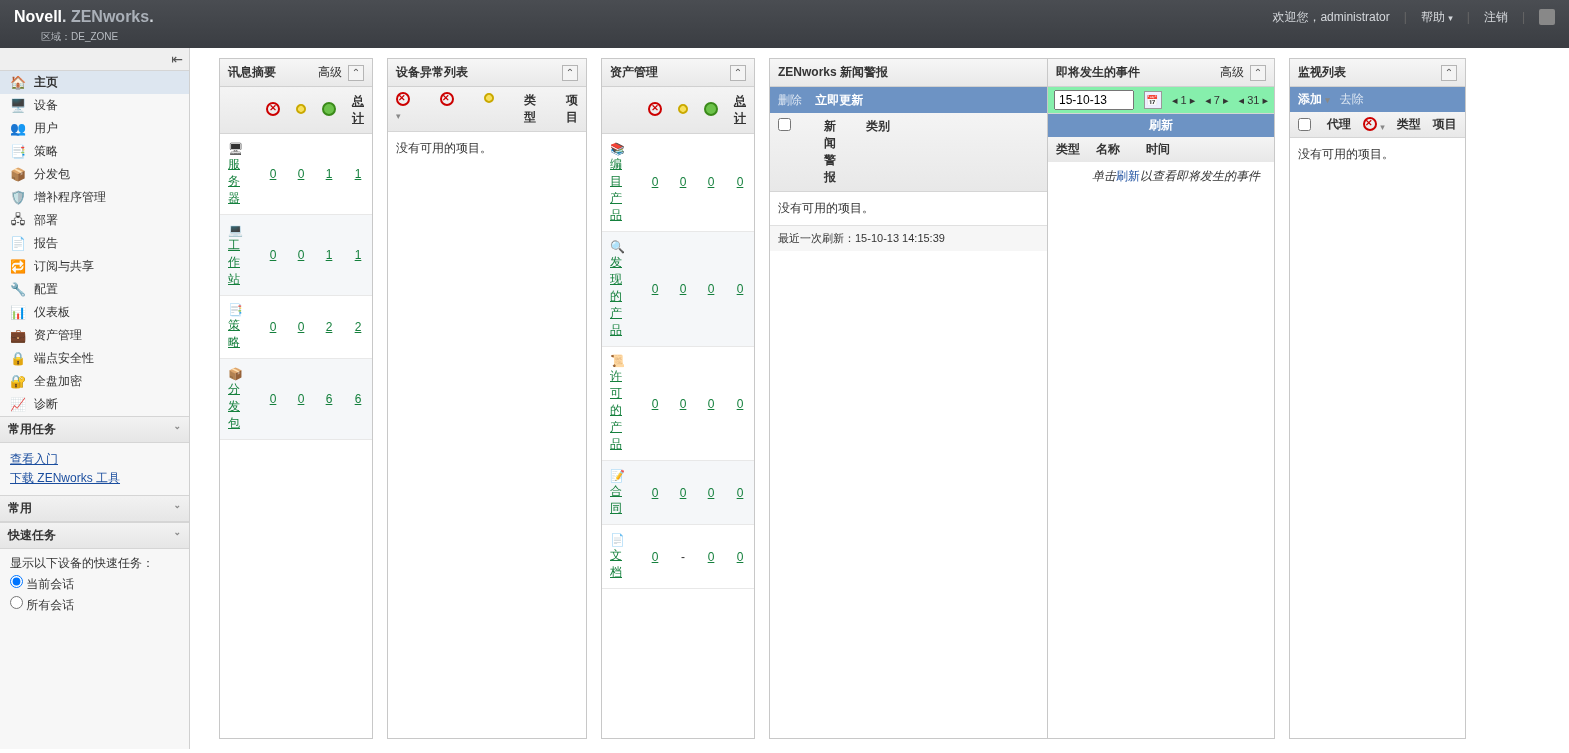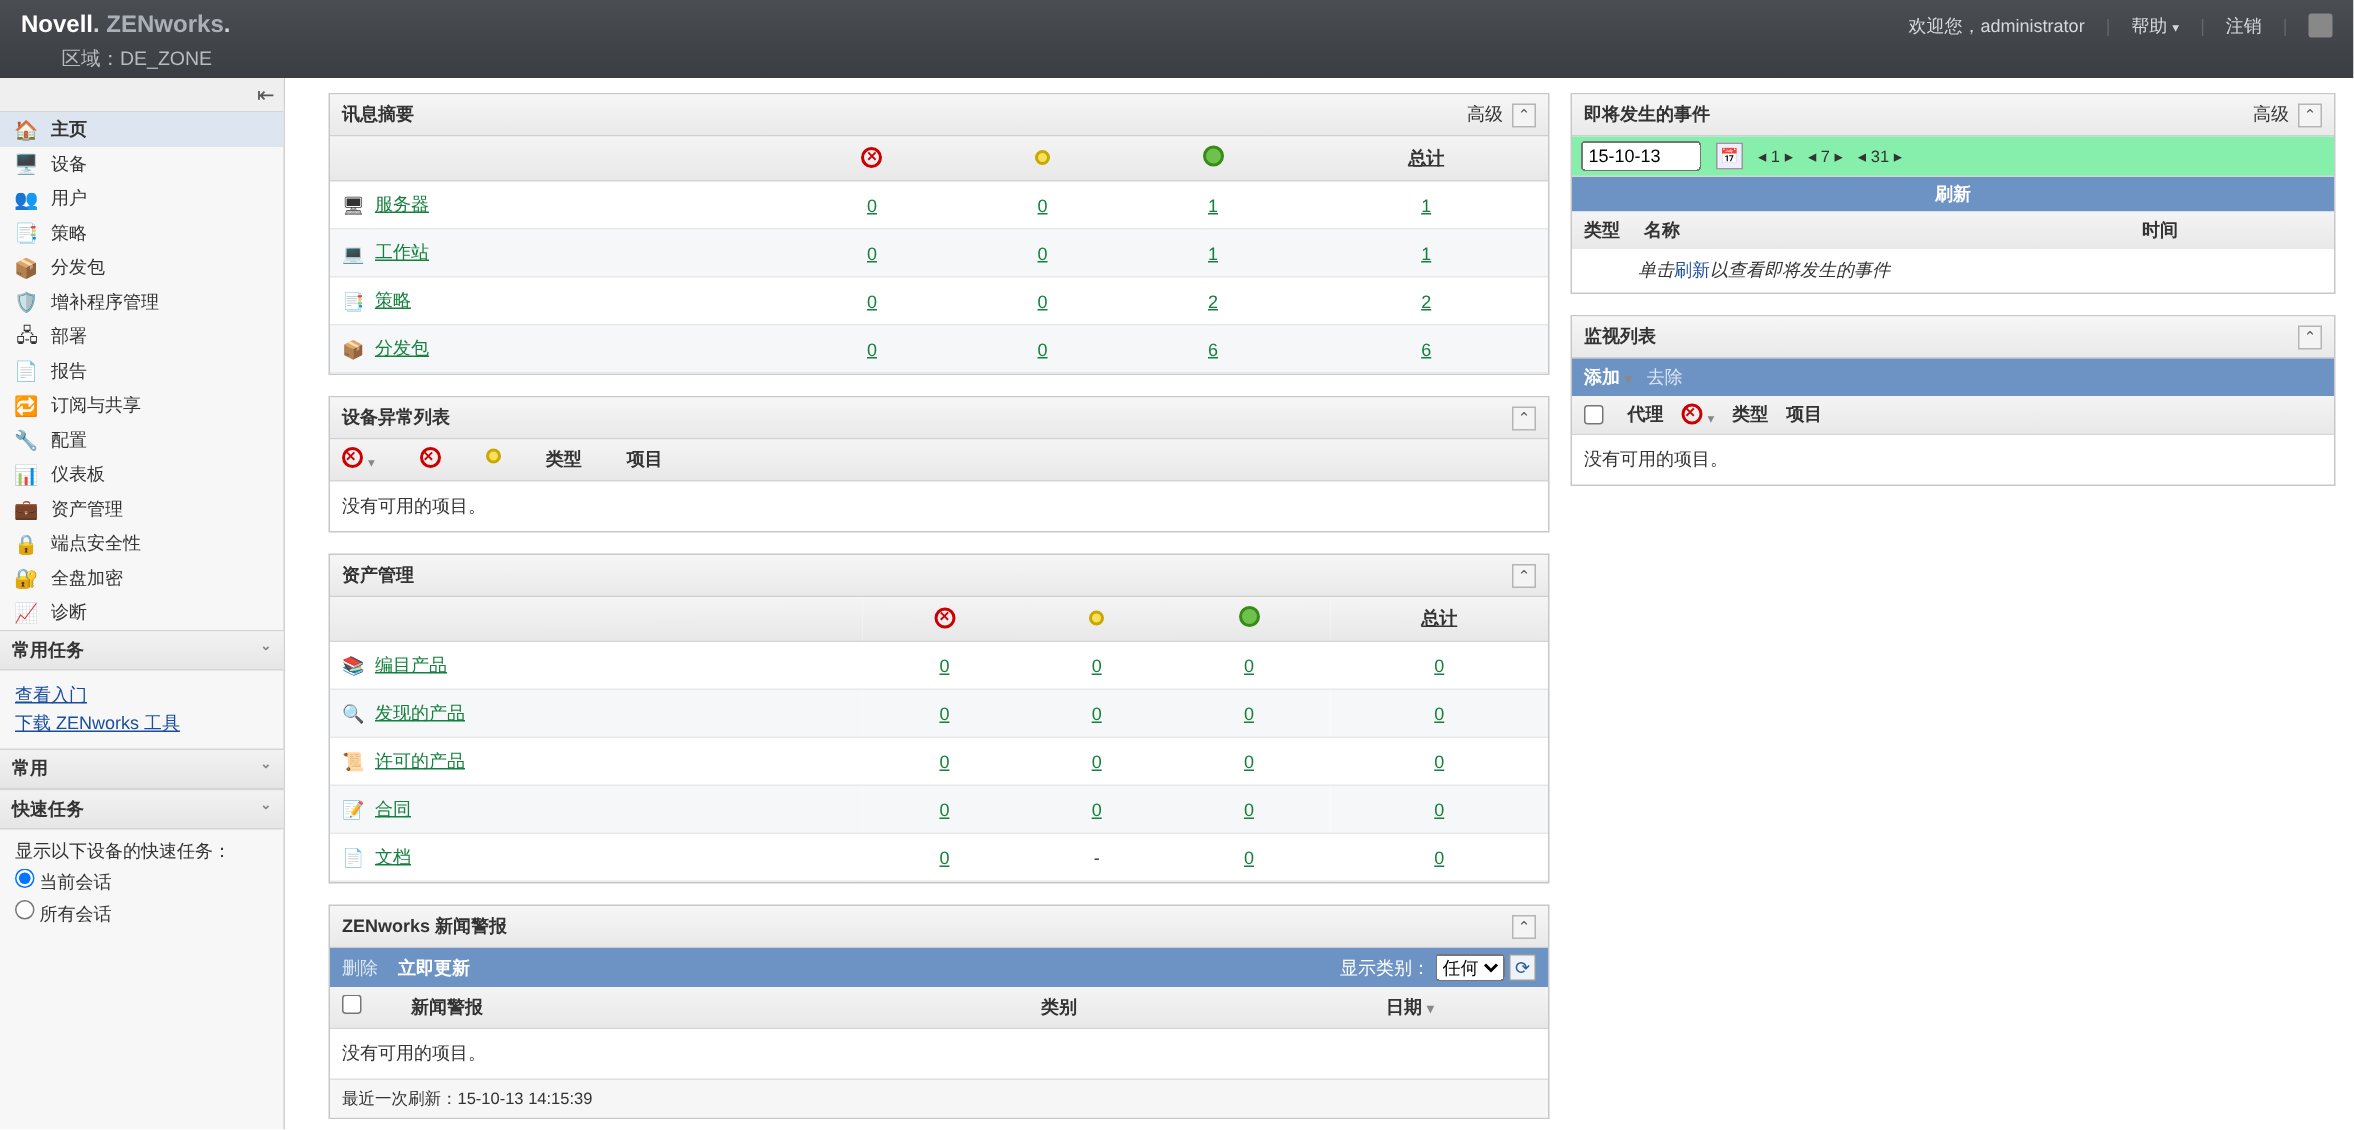--- a/index.html
+++ b/index.html
@@ -5,36 +5,36 @@
 * { box-sizing: border-box; margin: 0; padding: 0; }
 body { font-family: Arial, "Microsoft YaHei", sans-serif; font-size: 12px; background: #fff; color: #333; }
 .header { background: linear-gradient(#4a4d52, #3a3d42); color: #fff; padding: 8px 14px 4px; }
 .header-top { display: flex; justify-content: space-between; align-items: center; }
 .logo { font-size: 16px; font-weight: bold; color: #cfd3d8; }
 .logo .nov { color: #fff; }
 .logo .zen { color: #aab0b8; }
 .header-right { display: flex; gap: 14px; align-items: center; font-size: 12px; color: #d5d8dc; }
 .header-right span, .header-right a { color: #d5d8dc; text-decoration: none; cursor: pointer; }
 .header-right .sep { color: #666; }
-.header-sub { font-size: 13px; color: #b8bcc2; margin-top: 4px; padding-left: 27px; }
+.header-sub { font-size: 10px; color: #b8bcc2; margin-top: 4px; padding-left: 27px; }
 .main { display: flex; height: calc(100vh - 52px); }
 .sidebar { width: 190px; background: #f7f7f7; border-right: 1px solid #d0d0d0; display: flex; flex-direction: column; }
 .sidebar-collapse { text-align: right; padding: 3px 6px; border-bottom: 1px solid #d5d5d5; background: #efefef; }
 .sidebar-collapse span { cursor: pointer; color: #555; font-size: 14px; }
 .nav-item { display: flex; align-items: center; padding: 3px 10px; cursor: pointer; gap: 8px; }
 .nav-item.active { background: #dde6f0; font-weight: bold; }
 .nav-icon { width: 16px; height: 16px; display: inline-flex; align-items: center; justify-content: center; font-size: 13px; }
 .side-section { border-top: 1px solid #d5d5d5; }
 .side-head { background: linear-gradient(#f2f2f2,#e6e6e6); padding: 4px 8px; font-weight: bold; font-size: 12px; border-bottom: 1px solid #d5d5d5; display: flex; justify-content: space-between; }
 .side-body { padding: 6px 10px; }
 .side-body a { color: #1a4d9e; text-decoration: underline; display: block; margin: 2px 0; }
 .side-body label { display: block; margin: 3px 0; }
 .content { flex: 1; display: flex; gap: 14px; padding: 10px 12px; overflow: auto; background: #fff; }
-.col-main { flex: 1; min-width: 0; display: flex; flex-direction: column; gap: 14px; padding-left: 17px; }
-.col-right { width: 510px; display: flex; flex-direction: column; gap: 14px; }
+.col-main { flex: 1; min-width: 0; display: flex; flex-direction: row; gap: 14px; padding-left: 17px; }
+.col-right { width: 510px; display: flex; flex-direction: row; gap: 14px; }
 .panel { border: 1px solid #c8c8c8; background: #fff; }
 .panel-head { background: linear-gradient(#f6f6f6,#e9e9e9); padding: 5px 8px; font-weight: bold; border-bottom: 1px solid #d0d0d0; display: flex; justify-content: space-between; align-items: center; }
 .panel-head .adv { font-weight: normal; font-size: 12px; display: flex; gap: 6px; align-items: center; }
 .panel-head .adv a { color: #333; text-decoration: none; }
 .collapse-btn { width: 16px; height: 16px; border: 1px solid #b5b5b5; background: #f4f4f4; display: inline-flex; align-items: center; justify-content: center; font-size: 10px; cursor: pointer; color: #555; }
 table.grid { width: 100%; border-collapse: collapse; }
 table.grid th { background: linear-gradient(#f4f4f4,#e8e8e8); font-weight: bold; padding: 6px 8px; font-size: 12px; text-align: center; border-bottom: 1px solid #d5d5d5; text-decoration: underline; }
 table.grid th:first-child { text-align: left; }
 table.grid td { padding: 7px 8px; border-bottom: 1px solid #e8e8e8; text-align: center; }
 table.grid td:first-child { text-align: left; }

